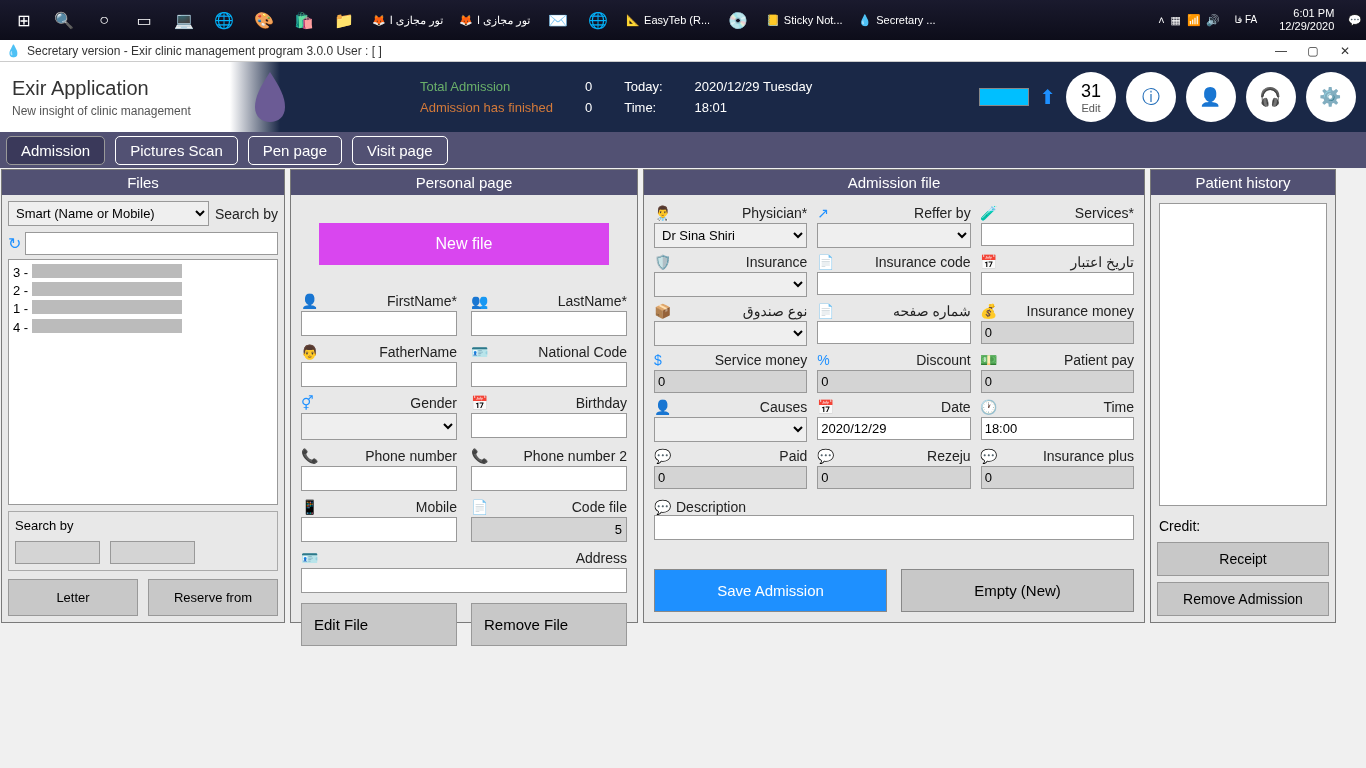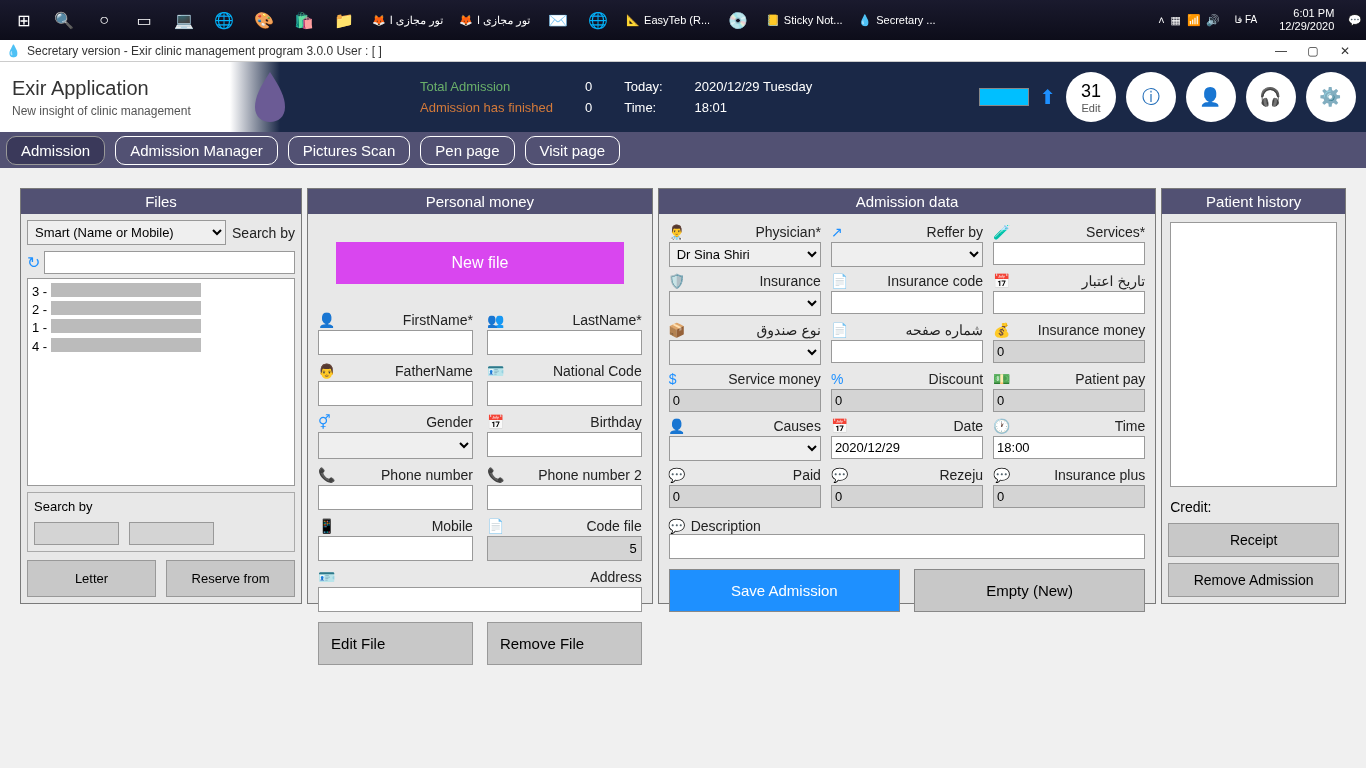--- a/index.html
+++ b/index.html
@@ -27,25 +27,25 @@
 .header-stats .green { color: #6ab06a; }
 .header-stats .orange { color: #d47a3a; }
 .header-stats .white { color: white; }
 .header-icons { margin-left: auto; display: flex; align-items: center; gap: 10px; padding-right: 10px; }
 .header-circle { width: 50px; height: 50px; border-radius: 50%; background: white; display: flex; flex-direction: column; align-items: center; justify-content: center; font-size: 18px; }
 .header-days { font-size: 11px; color: #555; }
 .header-progress { width: 50px; height: 18px; background: #00bfff; border: 1px solid #888; }
 
 
 .tabs { height: 36px; background: #525173; display: flex; align-items: center; padding: 0 6px; gap: 10px; }
-.tab { padding: 5px 14px; color: white; font-size: 15px; border: 1px solid white; border-radius: 10px; cursor: pointer; }
+.tab { padding: 5px 14px; color: white; font-size: 15px; border: 1px solid white; border-radius: 5px; cursor: pointer; }
 .tab.active { background: #3a395a; border: 1px solid #999; }
 
 
-.main { display: flex; gap: 5px; padding: 20px; height: 456px; }
+.main { display: flex; gap: 5px; padding: 1px; height: 456px; }
 .panel { background: #e8e8e8; border: 1px solid #7a7a7a; display: flex; flex-direction: column; }
 .panel-title { background: #525173; color: white; text-align: center; padding: 4px; font-size: 15px; }
 
 .files-panel { width: 284px; }
 .personal-panel { width: 348px; }
 .admission-panel { width: 502px; }
 .history-panel { width: 186px; }
 
 
 .files-search-row { display: flex; align-items: center; gap: 6px; padding: 6px; }
@@ -170,21 +170,20 @@
     </div>
     <div class="header-circle" style="color:#1e6bb8;">ⓘ</div>
     <div class="header-circle">👤</div>
     <div class="header-circle">🎧</div>
     <div class="header-circle">⚙️</div>
   </div>
 </div>
 
 <div class="tabs">
   <div class="tab active">Admission</div>
-  <div class="tab">Admission Manager</div>
   <div class="tab">Pictures  Scan</div>
   <div class="tab">Pen page</div>
   <div class="tab">Visit page</div>
 </div>
 
 <div class="main">
 
   <div class="panel files-panel">
     <div class="panel-title">Files</div>
     <div class="files-search-row">
@@ -220,21 +219,21 @@
         <input type="text" style="">
       </div>
     </div>
     <div class="files-btns">
       <div class="files-btn">Letter</div>
       <div class="files-btn">Reserve from</div>
     </div>
   </div>
 
   <div class="panel personal-panel">
-    <div class="panel-title">Personal money</div>
+    <div class="panel-title">Personal page</div>
     <div class="new-file-btn">New file</div>
     <div class="form-grid">
       <div class="form-field">
         <div class="form-label-row">
             <span class="form-icon">👤</span>
             <span class="form-label">FirstName*</span>
           </div>
         <input type="text" style="">
       </div>
       <div class="form-field">
@@ -308,21 +307,21 @@
         <input type="text" style="">
       </div>
     </div>
     <div class="personal-btns">
       <div class="personal-btn">Edit File</div>
       <div class="personal-btn">Remove File</div>
     </div>
   </div>
 
   <div class="panel admission-panel">
-    <div class="panel-title">Admission data</div>
+    <div class="panel-title">Admission file</div>
     <div class="adm-grid">
       <div class="adm-field">
         <div class="form-label-row">
             <span class="form-icon">👨‍⚕️</span>
             <span class="form-label">Physician*</span>
           </div>
         <select><option>Dr Sina Shiri</option></select>
       </div>
       <div class="adm-field">
         <div class="form-label-row">

